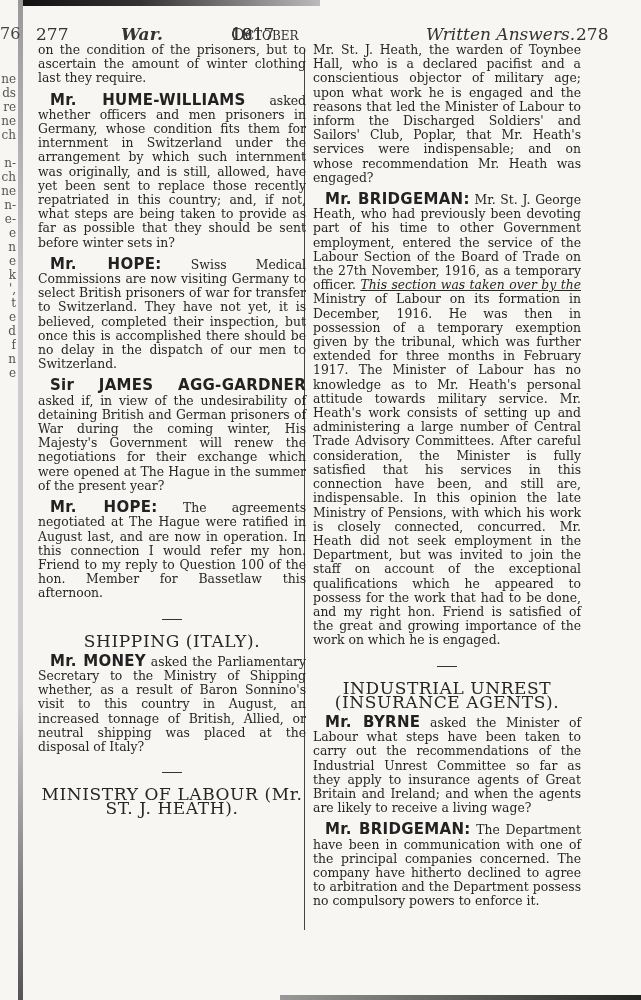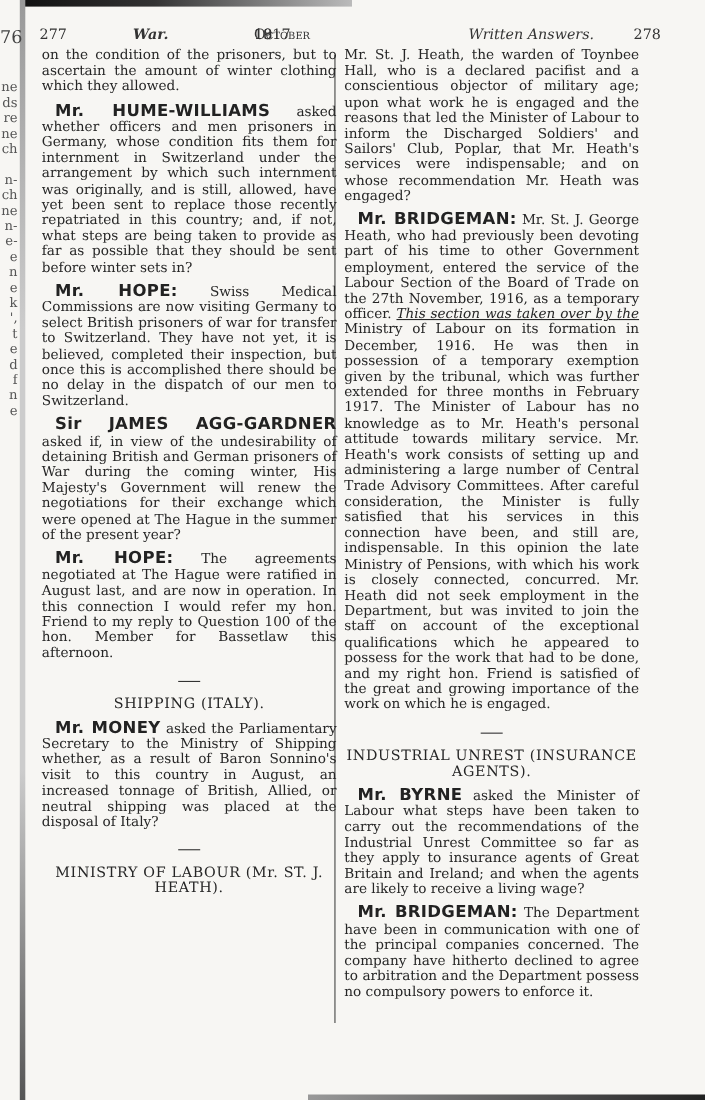--- a/index.html
+++ b/index.html
@@ -22,21 +22,21 @@
     background: linear-gradient(to right, #999, #222);
   }
   .left-margin {
     position: absolute; left: 0; top: 72px; width: 16px;
     font-size: 12px; line-height: 14px; color: #555; overflow: hidden;
     text-align: right;
   }
   .left-margin div { height: 14px; }
   .header {
     position: absolute; top: 24px; left: 36px; width: 590px; height: 18px;
-    font-size: 13px; color: #333;
+    font-size: 17px; color: #333;
   }
   .header span { position: absolute; top: 0; }
   .h-col-left { left: 0; }
   .h-war { left: 85px; font-style: italic; font-weight: bold; }
   .h-date { left: 195px; }
   .h-date .sc { font-variant: small-caps; }
   .h-section { left: 390px; font-style: italic; }
   .h-col-right { left: 540px; }
   .prev-num { position: absolute; left: 0; top: 24px; font-size: 16px; color: #444; }
 
@@ -52,21 +52,21 @@
     background: #444;
   }
   p { margin: 0 0 7px 0; }
   .para { text-indent: 12px; }
   .para.cont { text-indent: 0; }
   .speaker {
     font-family: "DejaVu Sans", "Liberation Sans", sans-serif;
     font-weight: bold; font-size: 15px; letter-spacing: 0.3px; color: #222;
   }
   .heading {
-    text-align: center; font-size: 13px; letter-spacing: 0.6px; margin: 8px 0 6px 0;
+    text-align: center; font-size: 17px; letter-spacing: 0.6px; margin: 8px 0 6px 0;
     text-indent: 0;
   }
   .rule {
     width: 20px; height: 1px; background: #333; margin: 18px auto 14px auto;
   }
   i { font-style: italic; text-decoration: underline; }
 </style>
 </head>
 <body>
 
@@ -109,21 +109,21 @@
       <span class="sc">October</span> 
       <span>1917</span>
     </span>
   <span class="h-section">Written Answers.</span>
   <span class="h-col-right">278</span>
 </div>
 
 <div class="divider"></div>
 
 <div class="col col-left">
-  <p class="para cont">on the condition of the prisoners, but to ascertain the amount of winter clothing which they allowed.</p>
+  <p class="para cont">on the condition of the prisoners, but to ascertain the amount of winter clothing last they require.</p>
   <p class="para"><span class="speaker">Mr. HUME-WILLIAMS</span><span> asked whether officers and men prisoners in Germany, whose condition fits them for internment in Switzerland under the arrangement by which such internment was originally, and is still, allowed, have yet been sent to replace those recently repatriated in this country; and, if not, what steps are being taken to provide as far as possible that they should be sent before winter sets in?</span></p>
   <p class="para"><span class="speaker">Mr. HOPE:</span><span> Swiss Medical Commissions are now visiting Germany to select British prisoners of war for transfer to Switzerland. They have not yet, it is believed, completed their inspection, but once this is accomplished there should be no delay in the dispatch of our men to Switzerland.</span></p>
   <p class="para"><span class="speaker">Sir JAMES AGG-GARDNER</span><span> asked if, in view of the undesirability of detaining British and German prisoners of War during the coming winter, His Majesty's Government will renew the negotiations for their exchange which were opened at The Hague in the summer of the present year?</span></p>
   <p class="para"><span class="speaker">Mr. HOPE:</span><span> The agreements negotiated at The Hague were ratified in August last, and are now in operation. In this connection I would refer my hon. Friend to my reply to Question 100 of the hon. Member for Bassetlaw this afternoon.</span></p>
   <div class="rule"></div>
   <p class="heading">SHIPPING (ITALY).</p>
   <p class="para"><span class="speaker">Mr. MONEY</span><span> asked the Parliamentary Secretary to the Ministry of Shipping whether, as a result of Baron Sonnino's visit to this country in August, an increased tonnage of British, Allied, or neutral shipping was placed at the disposal of Italy?</span></p>
   <div class="rule"></div>
   <p class="heading">MINISTRY OF LABOUR (Mr. ST. J. HEATH).</p>
 </div>

